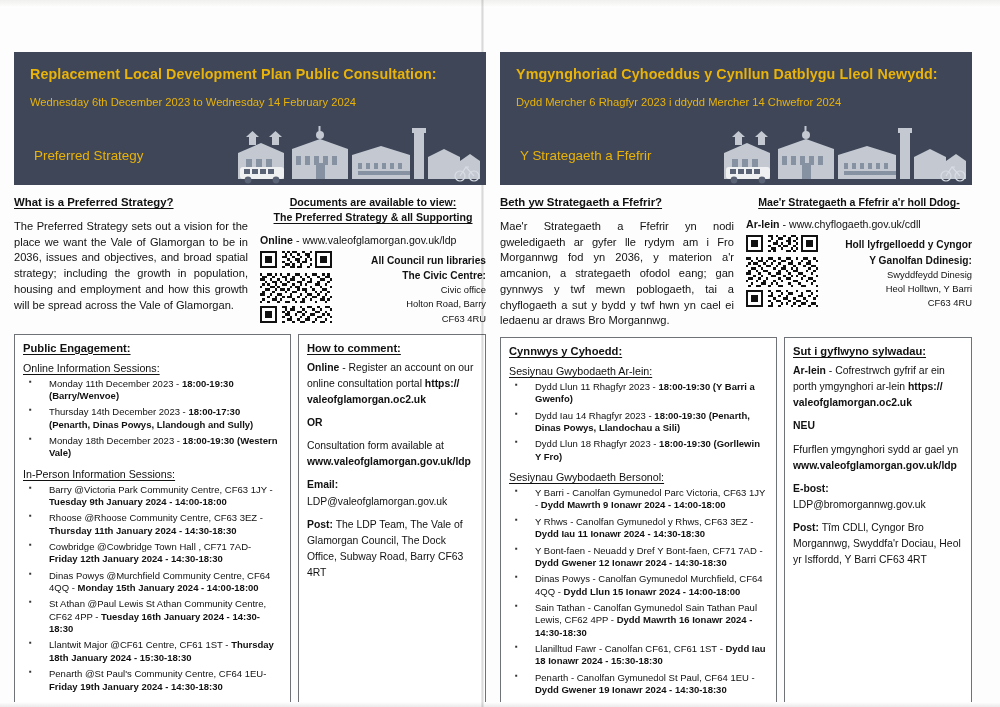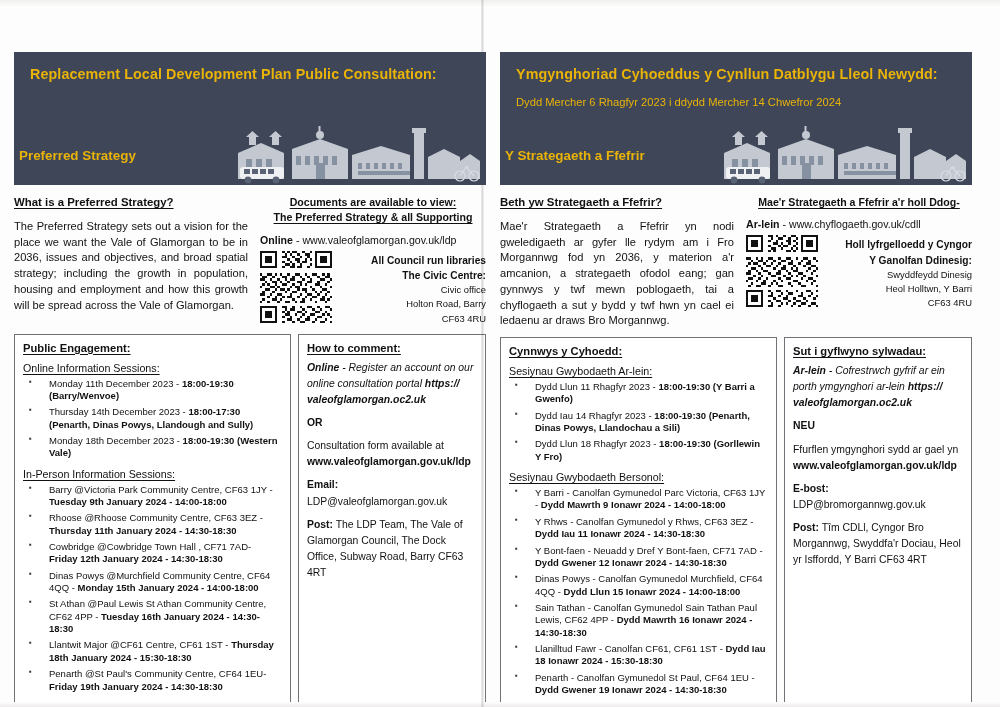--- a/index.html
+++ b/index.html
@@ -38,22 +38,22 @@
   }
   .banner .title {
     font-size: 14.3px; font-weight: bold; letter-spacing: 0.1px;
     line-height: 1.2;
   }
   .banner .dates {
     margin-top: 13px;
     font-size: 11.2px; font-weight: normal;
   }
   .banner .strategy {
-    position:absolute; left:5px; bottom: 22px;
-    font-size: 13.4px; font-weight: bold;
+    position:absolute; left:20px; bottom: 22px;
+    font-size: 13.4px; font-weight: normal;
   }
   .skyline {
     position:absolute; right:4px; bottom:0; width:260px; height:62px;
     opacity: 0.92;
   }
 
   
   .intro-row { display:flex; margin-top:10px; }
   .intro-left { width: 246px; padding-right:12px; }
   .intro-right { width: 226px; }
@@ -104,36 +104,37 @@
   }
   ul.sess li b { font-weight:bold; }
 
   .note-italic {
     margin-top:9px; font-size:8.6px; font-style:italic; font-weight:bold;
     letter-spacing:0.1px;
   }
 
   .cmt-p { font-size:10.4px; line-height:1.55; margin-top:7px; }
   .cmt-p b { font-weight:bold; }
-  .cmt-p.first { margin-top:6px;font-style:italic; }
+  .cmt-p.first { margin-top:6px; }
 </style>
 </head>
 <body>
 
 <div class="page">
   <div class="scan-edge-top"></div>
   <div class="scan-edge-bottom"></div>
   <div class="scan-seam"></div>
 
   <div class="halves">
 
     <div class="half left">
 
       <div class="banner">
         <div class="title">Replacement Local Development Plan Public Consultation:</div>
+        <div class="dates">Wednesday 6th December 2023 to Wednesday 14 February 2024</div>
         <div class="strategy">Preferred Strategy</div>
         <svg class="skyline" viewBox="0 0 260 62">
           <g fill="#cfd4dc">
             <rect x="16" y="30" width="46" height="26"></rect>
             <polygon points="16,30 39,20 62,30"></polygon>
             <rect x="27" y="14" width="7" height="8"></rect>
             <polygon points="24,14 30.5,8 37,14"></polygon>
             <rect x="50" y="14" width="7" height="8"></rect>
             <polygon points="47,14 53.5,8 60,14"></polygon>
             <rect x="70" y="26" width="56" height="30"></rect>

